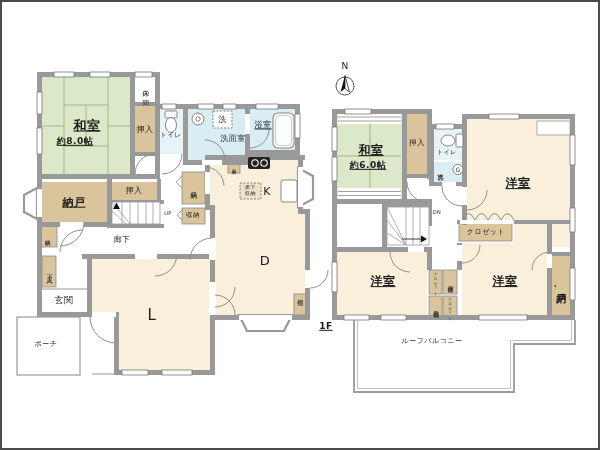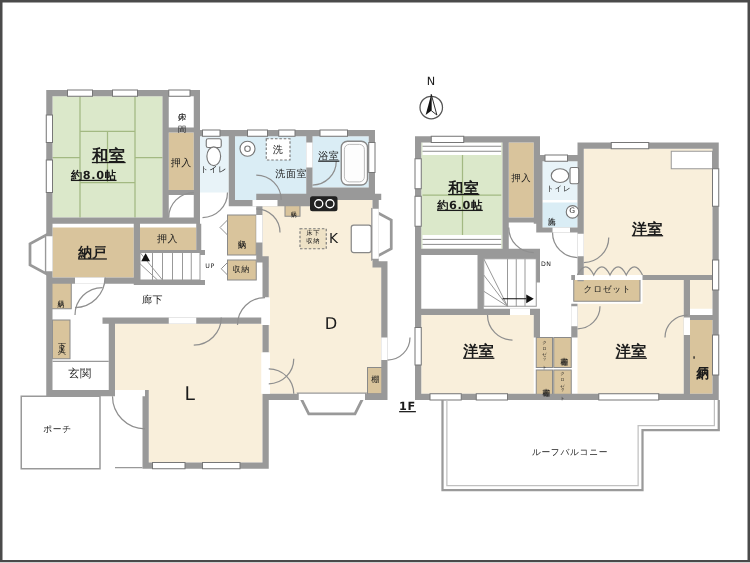--- a/index.html
+++ b/index.html
@@ -241,16 +241,16 @@
       <div class="lbl b" style="left: 516px; top: 182px; font-size: 12px;">洋室</div>
       <div class="lbl" style="left: 484px; top: 230px; font-size: 7px;">クロゼット</div>
       <div class="lbl" style="left: 435px; top: 211px; font-size: 5px;">DN</div>
       <div class="lbl b" style="left: 381px; top: 280px; font-size: 12px;">洋室</div>
       <div class="lbl b" style="left: 503px; top: 280px; font-size: 12px;">洋室</div>
       <div class="lbl v b" style="left: 559px; top: 284px; font-size: 10px;">納戸</div>
       <div class="lbl v" style="left: 433.5px; top: 280px; font-size: 3.5px;">クロゼット</div>
       <div class="lbl v" style="left: 448px; top: 280px; font-size: 6px;">書棚</div>
       <div class="lbl v" style="left: 433.5px; top: 305px; font-size: 6px;">書棚</div>
       <div class="lbl v" style="left: 448px; top: 305px; font-size: 3.5px;">クロゼット</div>
-      <div class="lbl" style="left: 430px; top: 360px; font-size: 7px; margin-left: 24px;">ルーフバルコニー</div>
+      <div class="lbl" style="left: 430px; top: 339px; font-size: 7px;">ルーフバルコニー</div>
       <div class="lbl b" style="left: 583px; top: 324px; font-size: 9px; margin-left: 37px;">2F</div>
     </div>
 </div>
 
 </body></html>

